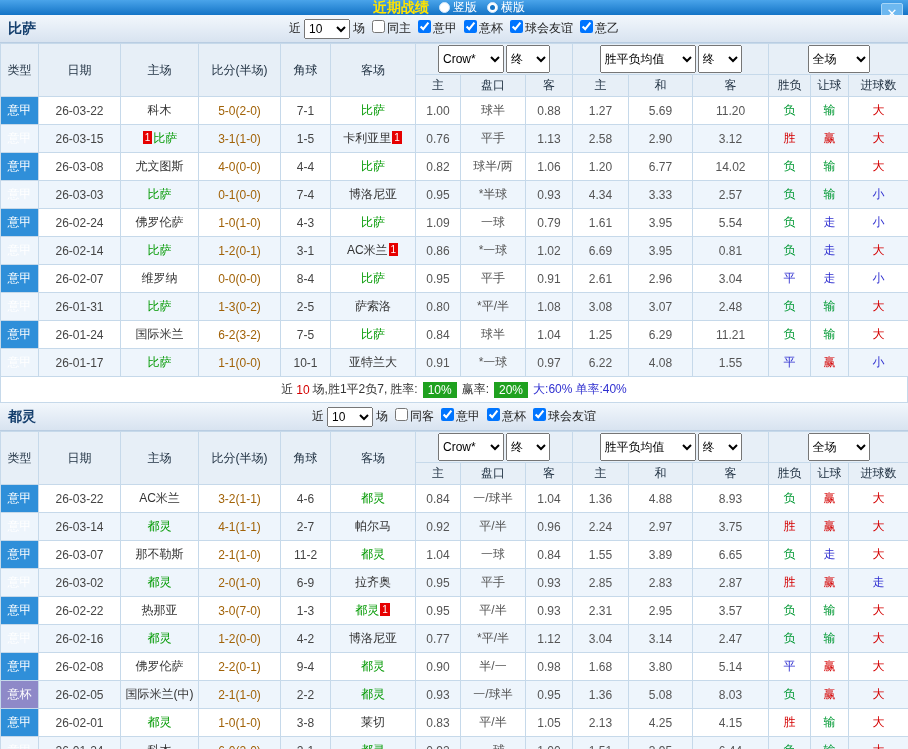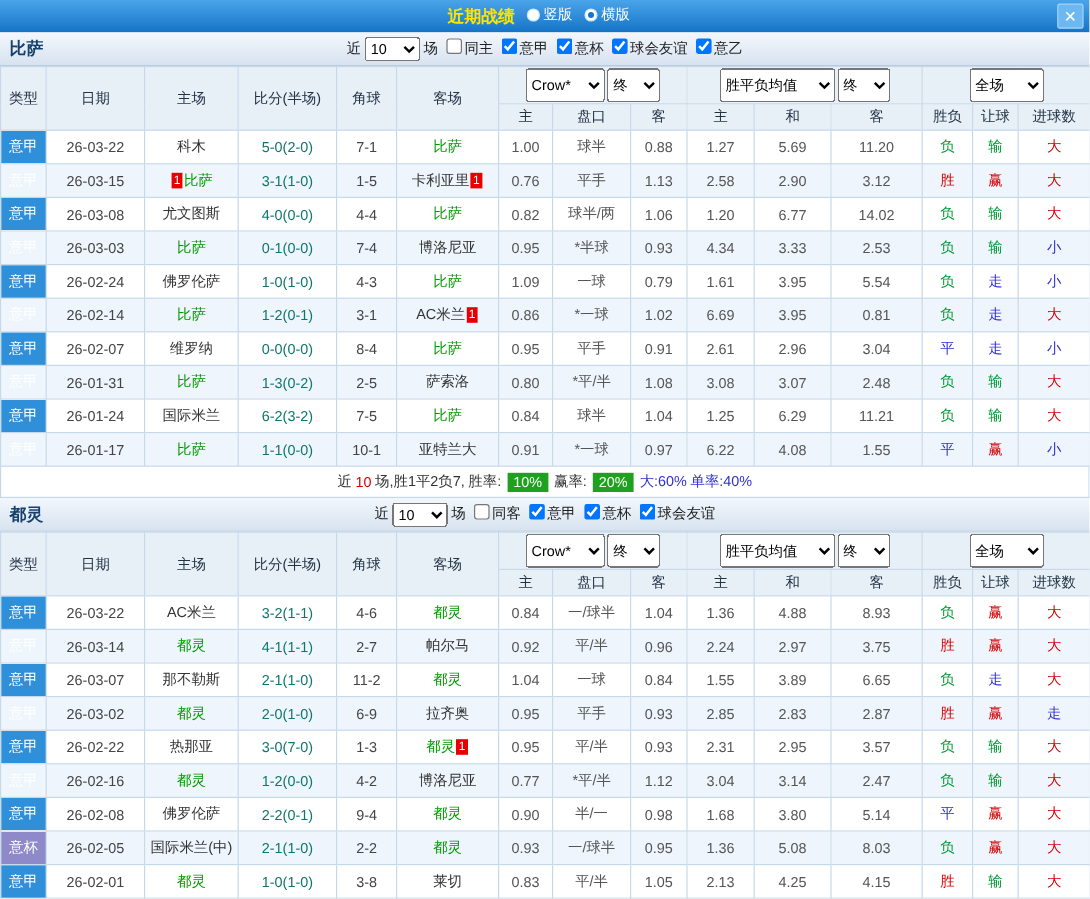--- a/index.html
+++ b/index.html
@@ -1,19 +1,19 @@
 <!DOCTYPE html>
 <html><head>
 <meta charset="utf-8">
 <style>
   * { box-sizing:border-box; margin:0; padding:0; }
   html,body { width:908px; height:749px; overflow:hidden; }
   body { font-family:"Liberation Sans","DejaVu Sans",sans-serif; background:#fff; }
 
-  .topbar { height:27px; background:linear-gradient(#4aa4ea,#1474c6); position:relative;
+  .topbar { height:15px; background:linear-gradient(#4aa4ea,#1474c6); position:relative;
             display:flex; align-items:center; justify-content:center; }
   .topbar-title { color:#ffe400; font-weight:bold; font-size:14px; margin-right:10px; }
   .radio-opt { display:inline-flex; align-items:center; color:#fff; font-size:12px; margin-right:10px; cursor:pointer; }
   .radio-dot { width:11px; height:11px; border-radius:50%; background:#fff; border:1px solid #cfe6fa;
                margin-right:3px; position:relative; display:inline-block; }
   .radio-dot.sel::after { content:""; position:absolute; left:2px; top:2px; width:5px; height:5px;
                border-radius:50%; background:#1474c6; }
   .close-btn { position:absolute; right:5px; top:3px; width:22px; height:21px; line-height:19px;
                text-align:center; background:#6db8f0; border:1px solid #a5d5f8; color:#fff;
                font-size:13px; font-weight:bold; cursor:pointer; border-radius:2px; }
@@ -29,21 +29,21 @@
   table { border-collapse:collapse; table-layout:fixed; width:908px; font-size:12px; }
   th,td { border:1px solid #c6d9ea; text-align:center; overflow:hidden; white-space:nowrap; }
   thead th { background:#e7eff7; font-weight:normal; color:#223344; height:22px; padding:1px; }
   thead select { font-size:12px; height:28px; margin:0 1px; vertical-align:middle; }
   tbody td { height:28px; color:#444; background:#fff; }
   tr.alt td { background:#eef5fc; }
   td.league { background:#2f8fd9; color:#fff; }
   td.league.cup { background:#8e89c8; }
   td.team { color:#333; }
   td.team.focus { color:#009900; }
-  td.score { color:#0f766e; }
+  td.score { color:#a16207; }
   td.odds { color:#555; }
   .c-red { color:#d40000; } .c-green { color:#009933; } .c-blue { color:#3030d0; }
   .badge { display:inline-block; background:#e60000; color:#fff; font-size:10px; line-height:13px;
            padding:0 2px; margin:0 1px; vertical-align:1px; }
 
   .summary { height:26px; display:flex; align-items:center; justify-content:center; font-size:12px;
              color:#333; border:1px solid #c6d9ea; border-top:none; gap:3px; }
   .seg-red { color:#d40000; }
   .seg-blue { color:#3030d0; }
   .seg-badge { background:#1fa11f; color:#fff; padding:1px 5px; margin:0 2px; }
@@ -192,21 +192,21 @@
             <td>26-03-03</td>
             <td class="team focus">比萨</td>
             <td class="score">0-1(0-0)</td>
             <td>7-4</td>
             <td class="team">博洛尼亚</td>
             <td class="odds">0.95</td>
             <td class="odds">*半球</td>
             <td class="odds">0.93</td>
             <td class="odds">4.34</td>
             <td class="odds">3.33</td>
-            <td class="odds">2.53</td>
+            <td class="odds">2.57</td>
             <td class="c-green">负</td>
             <td class="c-green">输</td>
             <td class="c-blue">小</td>
           </tr>
           <tr class="">
             <td class="league">意甲</td>
             <td>26-02-24</td>
             <td class="team">佛罗伦萨</td>
             <td class="score">1-0(1-0)</td>
             <td>4-3</td>

